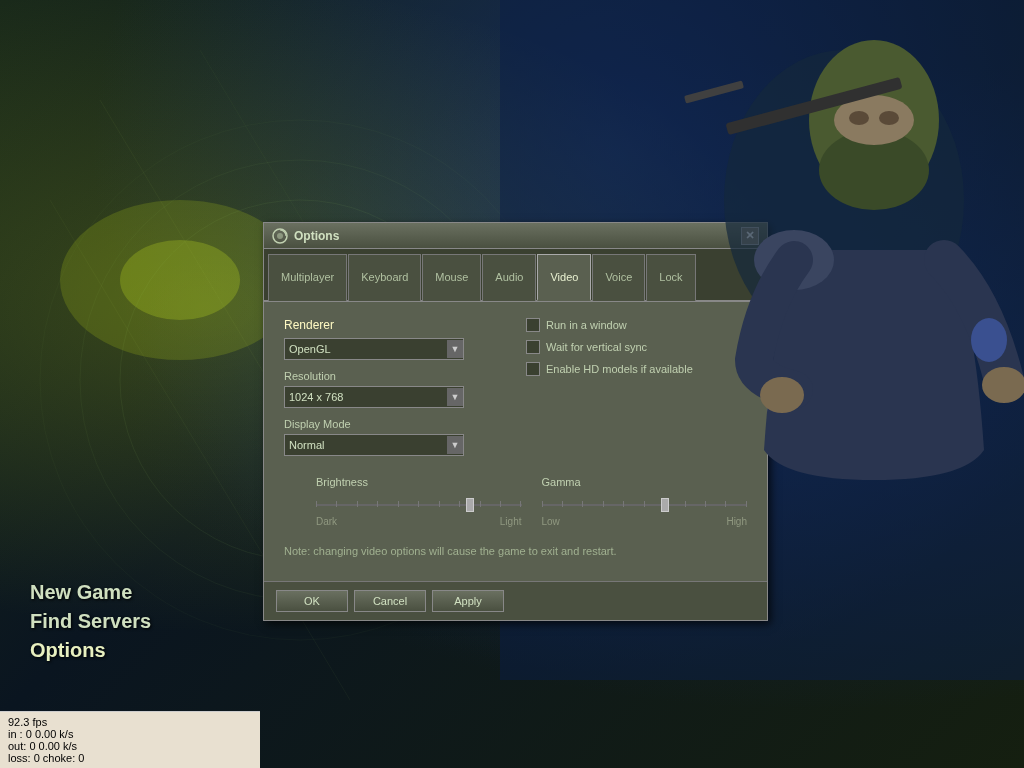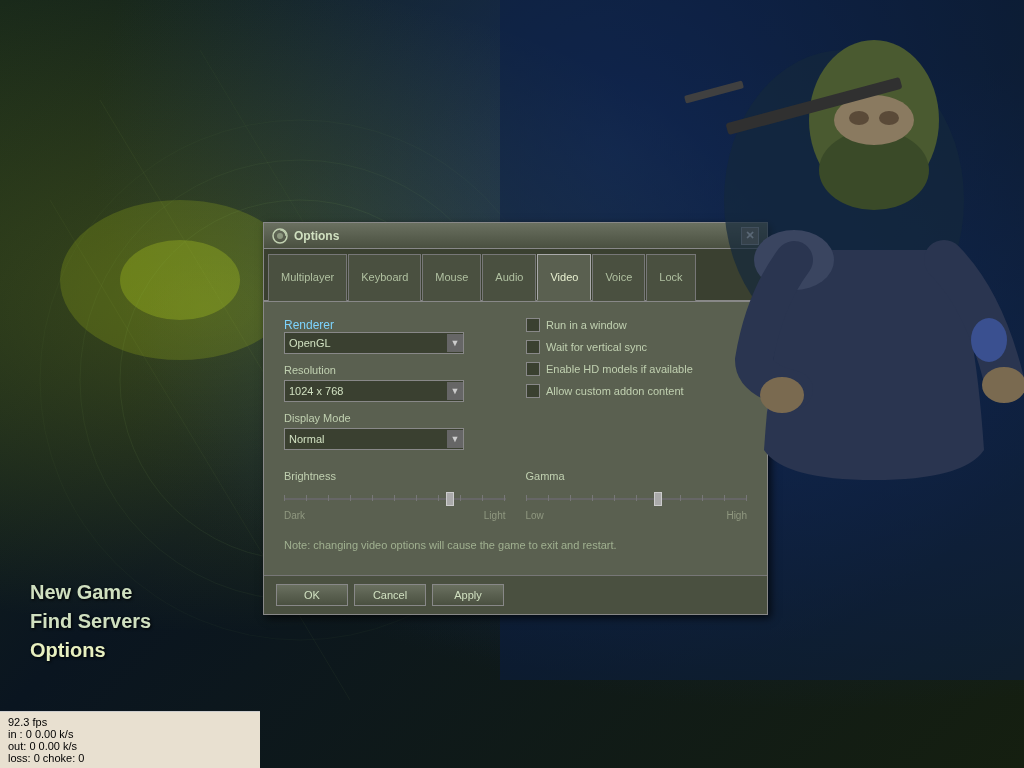--- a/index.html
+++ b/index.html
@@ -162,22 +162,23 @@
       float: left;
       width: 200px;
     }
 
     
     .right-col {
       margin-left: 210px;
     }
 
     .section-label {
-      color: #7dd3fc;
+      color: #fef9c3;
       font-size: 12px;
+      margin-bottom: 6px;
       font-weight: normal;
     }
 
     .dropdown {
       width: 180px;
       background: #3a4030;
       border: 1px solid #888;
       color: #d0e0c0;
       font-size: 11px;
       padding: 2px 4px;
@@ -230,20 +231,21 @@
       color: #c0d0b0;
       font-size: 11px;
     }
 
     
     #sliders-section {
       clear: both;
       margin-top: 10px;
       display: flex;
       gap: 20px;
+      margin-left: 32px;
     }
 
     .slider-group {
       flex: 1;
     }
 
     .slider-title {
       color: #c0d0b0;
       font-size: 11px;
       margin-bottom: 4px;
@@ -433,24 +435,20 @@
         <div class="checkbox-row">
           <div class="checkbox"></div>
           <span class="checkbox-label">Wait for vertical sync</span>
         </div>
 
         <div class="checkbox-row">
           <div class="checkbox"></div>
           <span class="checkbox-label">Enable HD models if available</span>
         </div>
 
-        <div class="checkbox-row">
-          <div class="checkbox"></div>
-          <span class="checkbox-label">Allow custom addon content</span>
-        </div>
 
       </div>
     </div>
 
     <div id="sliders-section">
 
       <div class="slider-group">
         <div class="slider-title">Brightness</div>
         <div class="slider-container">
           <div style="position:relative; height: 18px;">

